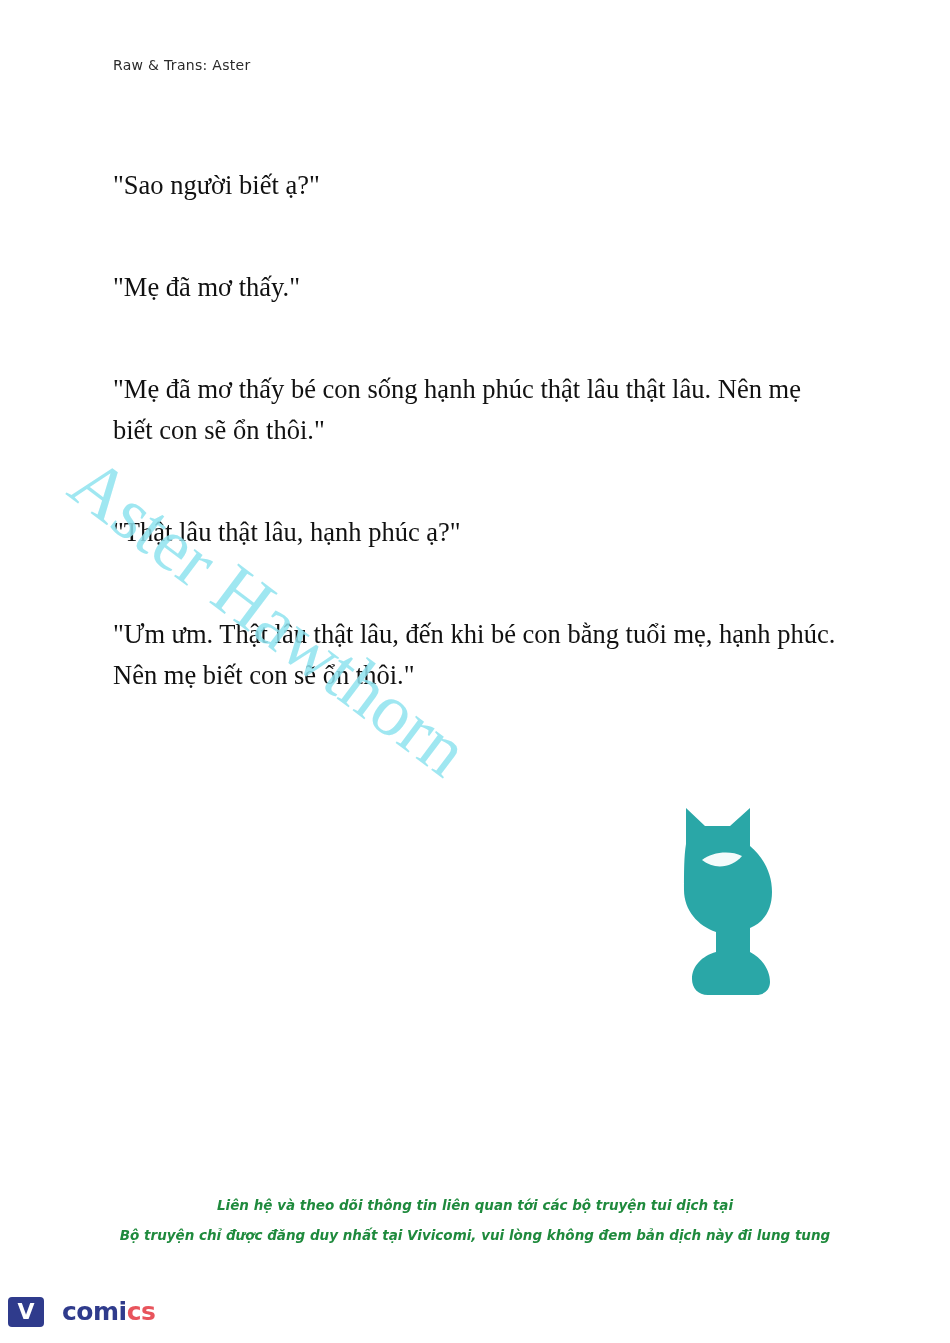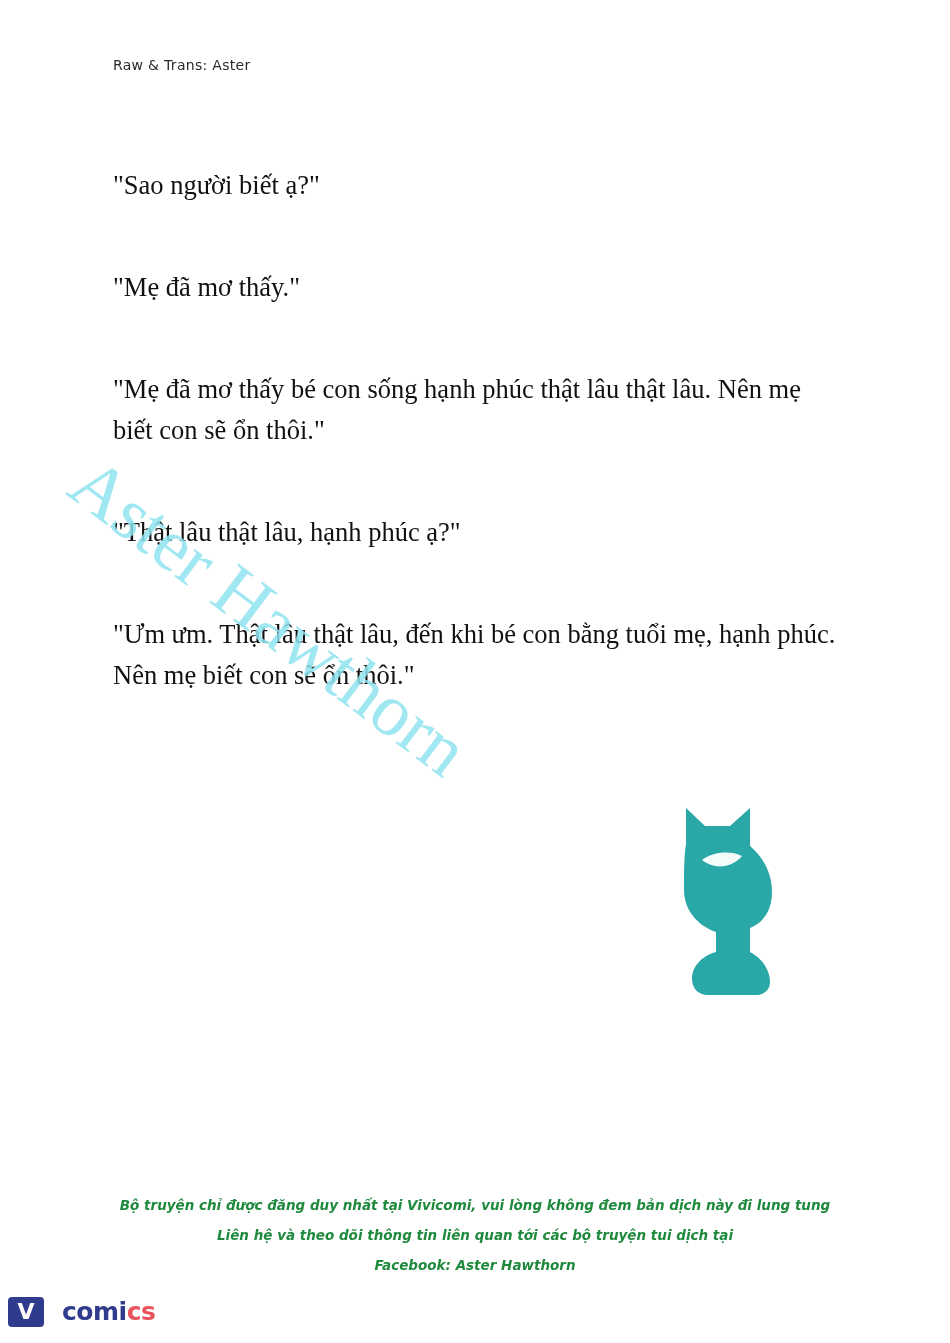--- a/index.html
+++ b/index.html
@@ -166,23 +166,22 @@
                C98 184 92 189 84 189
                L36 189 C26 189 20 182 20 173
                C20 160 30 150 44 146
                L44 126 C26 120 12 104 12 84
                C12 66 12 50 14 38 Z" fill="#2aa7a7"></path>
       <path d="M30 54 C40 46 58 44 70 50 C60 62 42 64 30 54 Z" fill="#ffffff" opacity="0.95"></path>
     </svg>
   </div>
 
   <div class="footer-notes">
+    <div>Liên hệ và theo dõi thông tin liên quan tới các bộ truyện tui dịch tại</div>
     <div>Bộ truyện chỉ được đăng duy nhất tại Vivicomi, vui lòng không đem bản dịch này đi lung tung</div>
-    <div>Liên hệ và theo dõi thông tin liên quan tới các bộ truyện tui dịch tại</div>
-    <div>Facebook: Aster Hawthorn</div>
   </div>
 
   <div class="vcomics-logo">
     <div class="v-badge">V</div>
     <div class="word"><span>comi</span><span class="accent">cs</span></div>
   </div>
 
 </div>
 
 </body></html>

